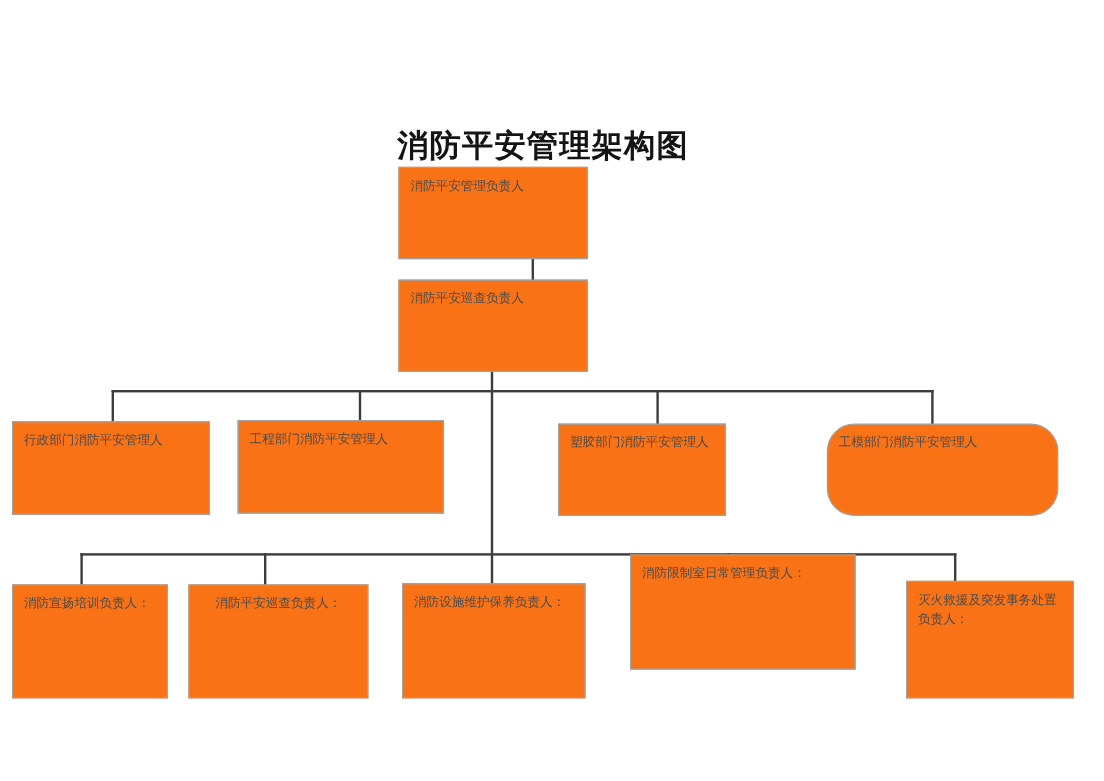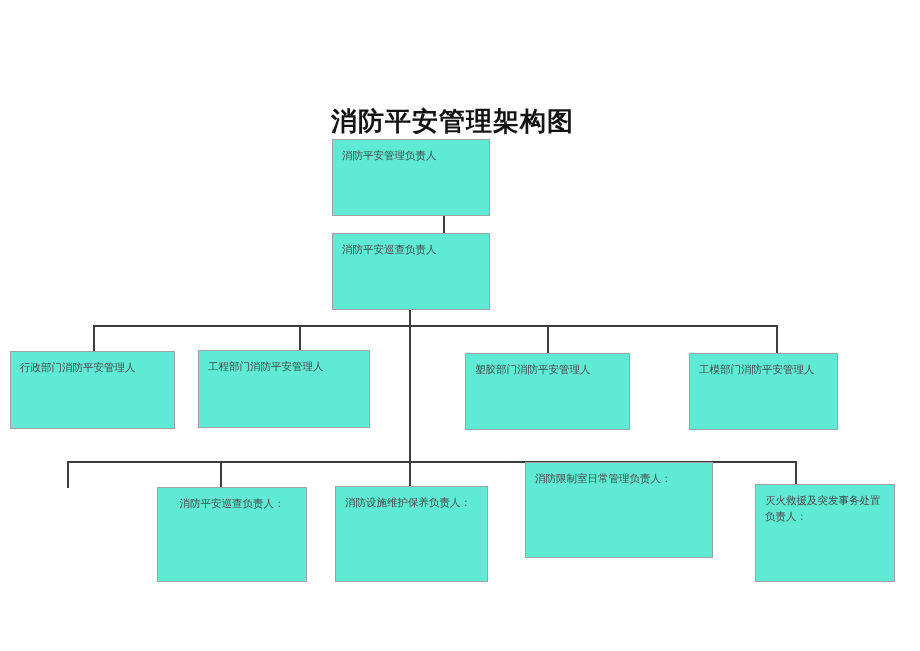--- a/index.html
+++ b/index.html
@@ -23,21 +23,21 @@
     font-size:26px;
     font-weight:bold;
     letter-spacing:1px;
     color:var(--title);
     white-space:nowrap;
   }
   .node{
     position:absolute;
     box-sizing:border-box;
     border:1px solid var(--box-border);
-    background:#5eead4;
+    background:#f97316;
     padding:7px 9px;
     font-family:"DejaVu Serif","Liberation Serif",serif;
     font-size:10.5px;
     line-height:1.55;
     color:var(--label);
   }
   .line{
     position:absolute;
     background:var(--connector);
   }
@@ -71,27 +71,30 @@
   <div class="node" style="left:332px;top:233px;width:158px;height:77px;">
     <span>消防平安巡查负责人</span>
   </div>
 
   <div class="node" style="left:10px;top:351px;width:165px;height:78px;">
     <span>行政部门消防平安管理人</span>
   </div>
   <div class="node" style="left:198px;top:350px;width:172px;height:78px;">
     <span>工程部门消防平安管理人</span>
   </div>
-  <div class="node" style="left:465px;top:353px;width:165px;height:77px;">
+  <div class="node" style="left:465px;top:353px;width:140px;height:77px;">
     <span>塑胶部门消防平安管理人</span>
   </div>
-  <div class="node" style="left:689px;top:353px;width:149px;height:77px;">
+  <div class="node" style="left:689px;top:353px;width:193px;height:77px;border-radius:23px;">
     <span>工模部门消防平安管理人</span>
   </div>
 
+  <div class="node" style="left:10px;top:487px;width:130px;height:95px;">
+    <span>消防宣扬培训负责人：</span>
+  </div>
   <div class="node" style="left:157px;top:487px;width:150px;height:95px;text-align:center;">
     <span>消防平安巡查负责人：</span>
   </div>
   <div class="node" style="left:335px;top:486px;width:153px;height:96px;">
     <span>消防设施维护保养负责人：</span>
   </div>
   <div class="node" style="left:525px;top:462px;width:188px;height:96px;">
     <span>消防限制室日常管理负责人：</span>
   </div>
   <div class="node" style="left:724px;top:484px;width:140px;height:98px;margin-left:31px;">

